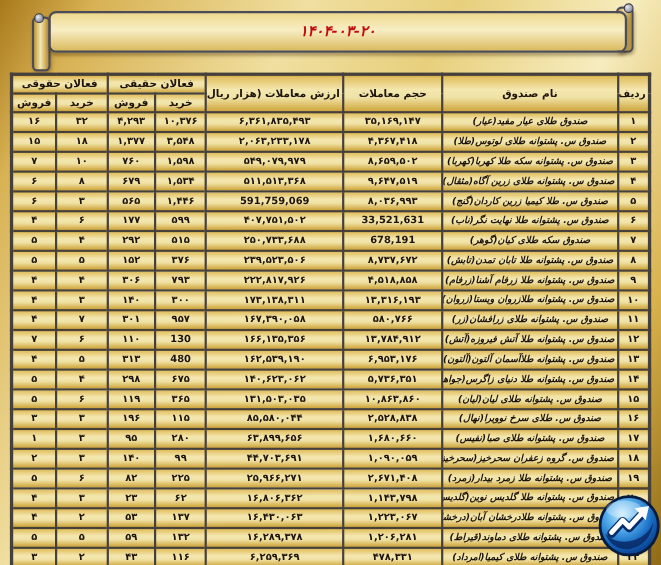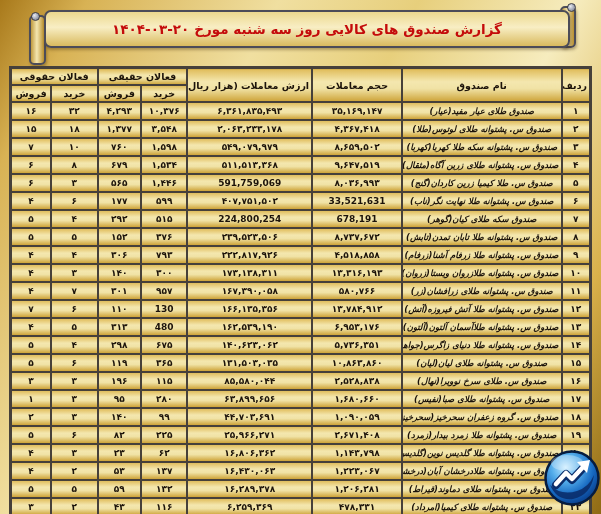--- a/index.html
+++ b/index.html
@@ -14,21 +14,21 @@
 
   
   .banner{position:absolute;top:8px;left:0;right:0;height:52px;}
   .banner .bar{
     position:absolute;top:2px;left:44px;width:522px;height:34px;
     background:linear-gradient(180deg,#ecd88e 0%,#f8eec4 45%,#d9ba5e 100%);
     border:2px solid #4c4c58;border-radius:7px;
     display:flex;align-items:center;justify-content:center;gap:5px;
     box-shadow:1px 2px 3px rgba(60,40,0,.35);
   }
-  .banner .title-text{color:#c40b0b;font-weight:bold;font-size:13.5px;white-space:nowrap;}
+  .banner .title-text{color:#c40b0b;font-weight:bold;font-size:13.5px;white-space:nowrap;font-style:italic;}
   .roll{
     position:absolute;background:linear-gradient(90deg,#c09a3e,#f4e6b0 45%,#b98f2e);
     border:2px solid #4c4c58;border-radius:5px;box-shadow:1px 2px 3px rgba(60,40,0,.35);
   }
   .roll.left{left:29px;top:7px;width:13px;height:46px;}
   .roll.right{left:560px;top:-2px;width:12px;height:38px;}
   .pin{position:absolute;width:7px;height:7px;border-radius:50%;
     background:radial-gradient(circle at 35% 35%,#e8ebf2,#8d93a2 70%,#4c4c58);
     border:1px solid #3c3c46;}
   .pin.p-left{left:31px;top:4px;}
@@ -64,21 +64,20 @@
 </style>
 </head>
 <body>
 
 <div class="page">
 
   <div class="banner">
     <div class="roll left"></div>
     <div class="roll right"></div>
     <div class="bar">
-      <span class="title-text">گزارش صندوق های کالایی روز سه شنبه مورخ</span>
       <span class="title-text" dir="ltr">۱۴۰۴-۰۳-۲۰</span>
     </div>
     <div class="pin p-left"></div>
     <div class="pin p-right"></div>
   </div>
 
   <table class="report">
     <colgroup>
       <col class="c-no">
         <col class="c-name">
@@ -163,21 +162,21 @@
       <td>۴۰۷,۷۵۱,۵۰۲</td>
       <td>۵۹۹</td>
       <td>۱۷۷</td>
       <td>۶</td>
       <td>۴</td>
     </tr>
         <tr>
       <td>۷</td>
       <td class="name">صندوق سکه طلای کیان(گوهر)</td>
       <td>678,191</td>
-      <td>224,800,254</td>
+      <td>۲۵۰,۷۳۳,۶۸۸</td>
       <td>۵۱۵</td>
       <td>۲۹۲</td>
       <td>۴</td>
       <td>۵</td>
     </tr>
         <tr>
       <td>۸</td>
       <td class="name">صندوق س. پشتوانه طلا تابان تمدن(تابش)</td>
       <td>۸,۷۳۷,۶۷۲</td>
       <td>۲۳۹,۵۲۳,۵۰۶</td>

